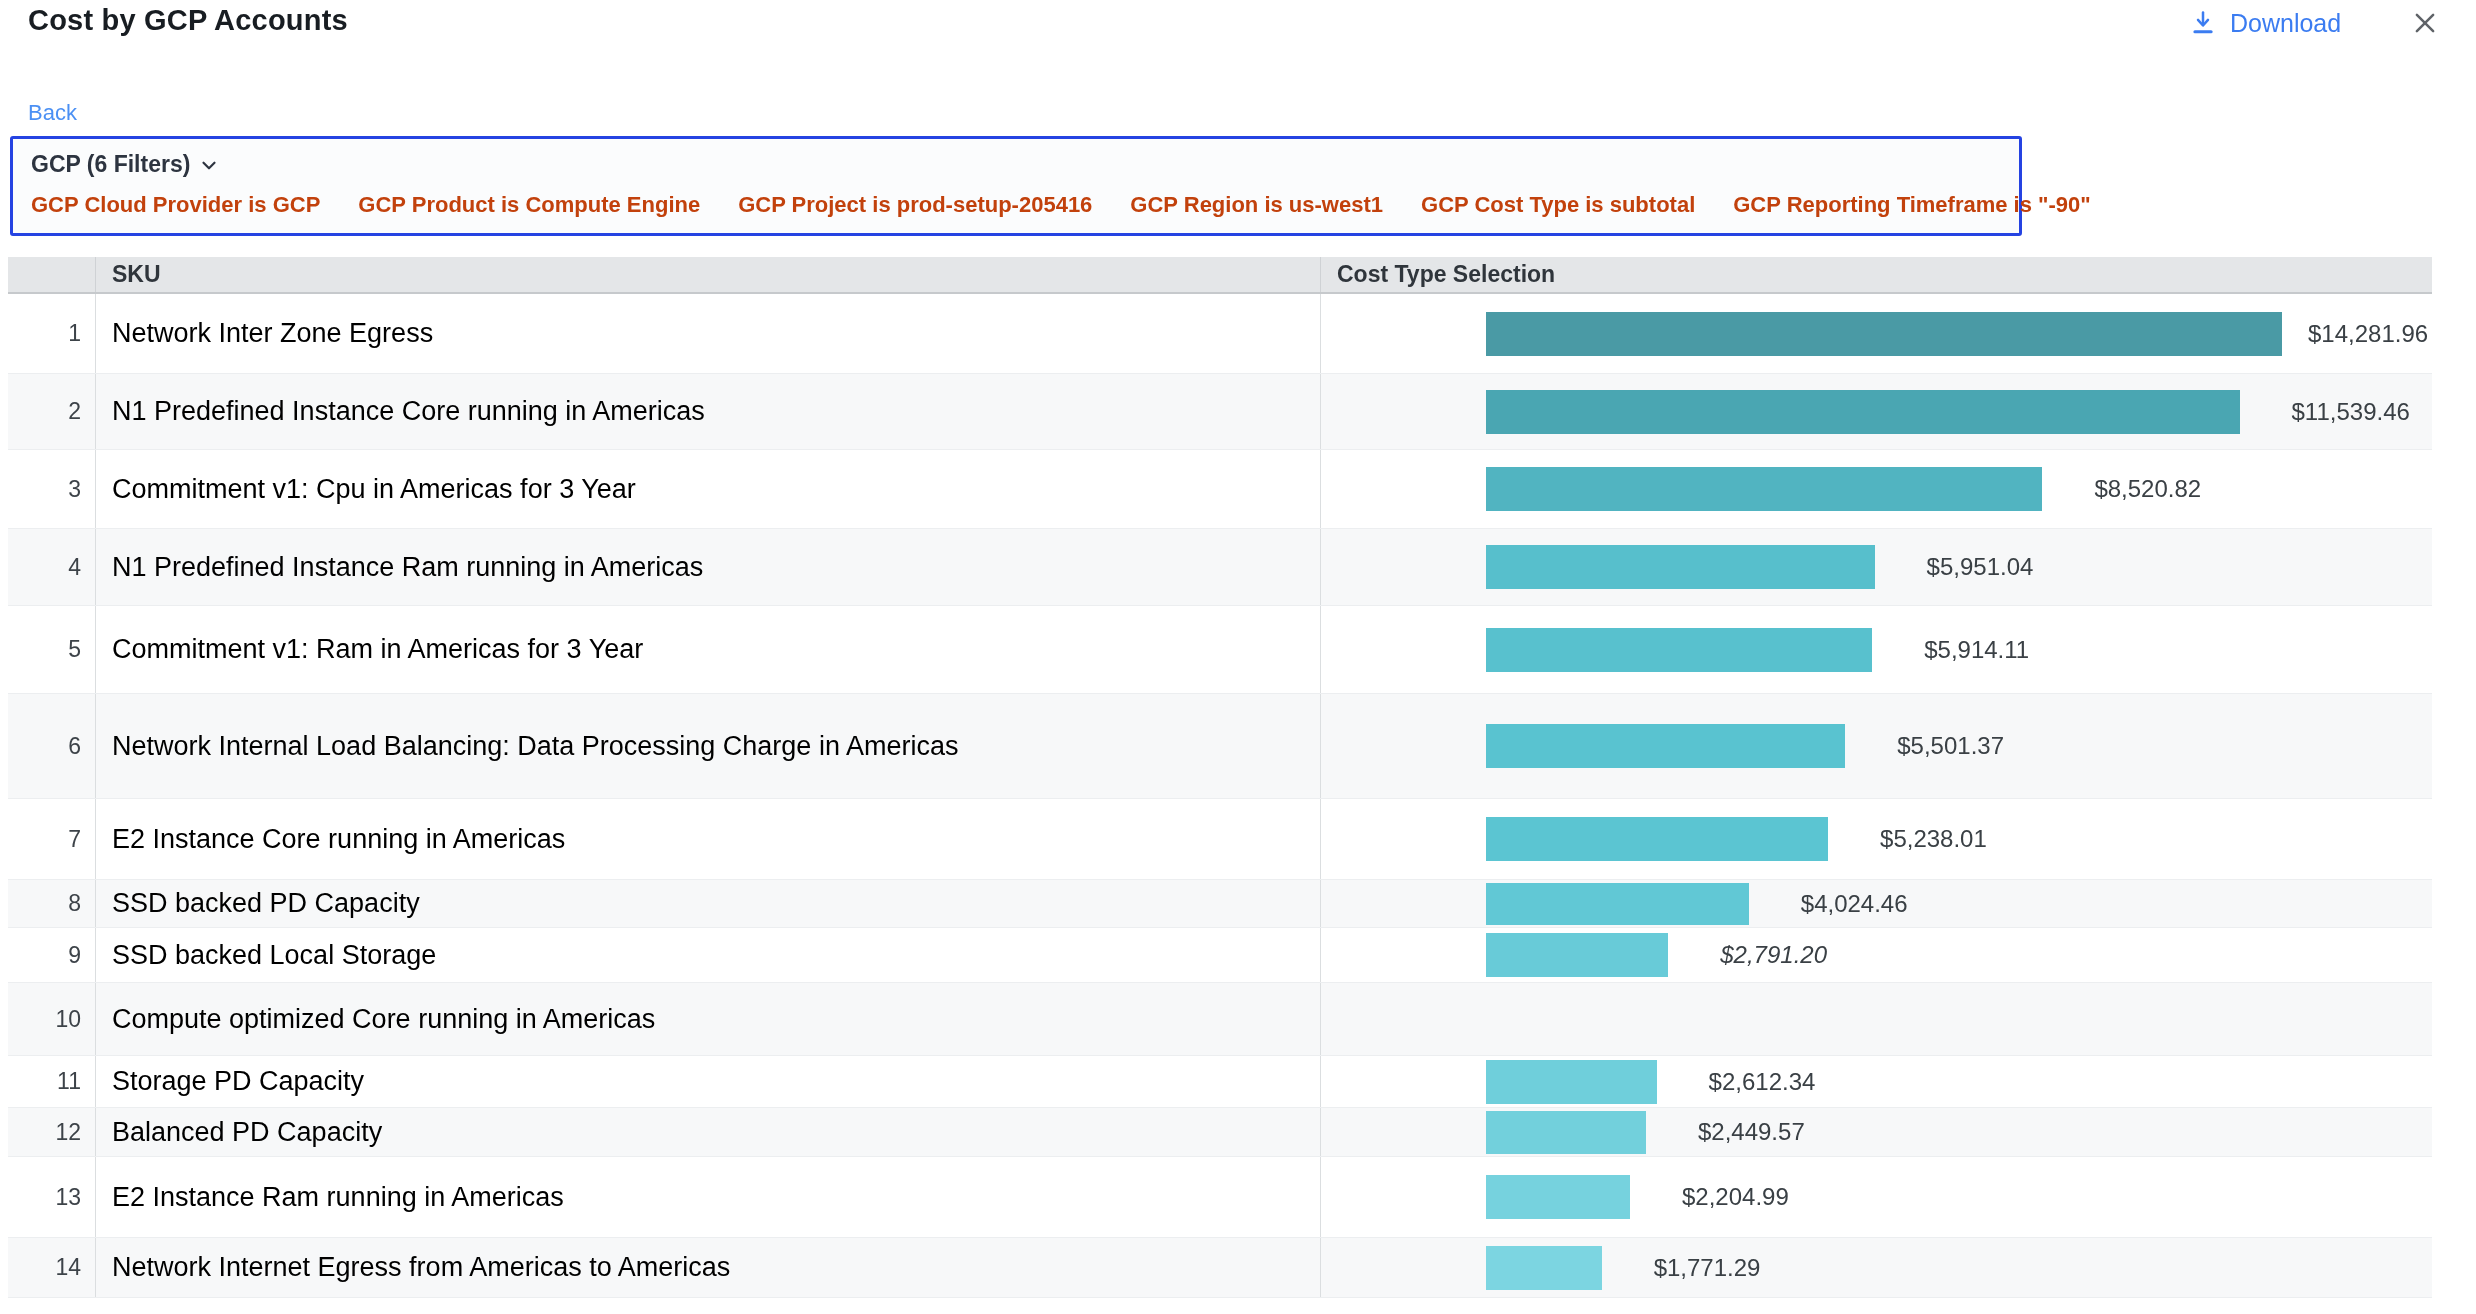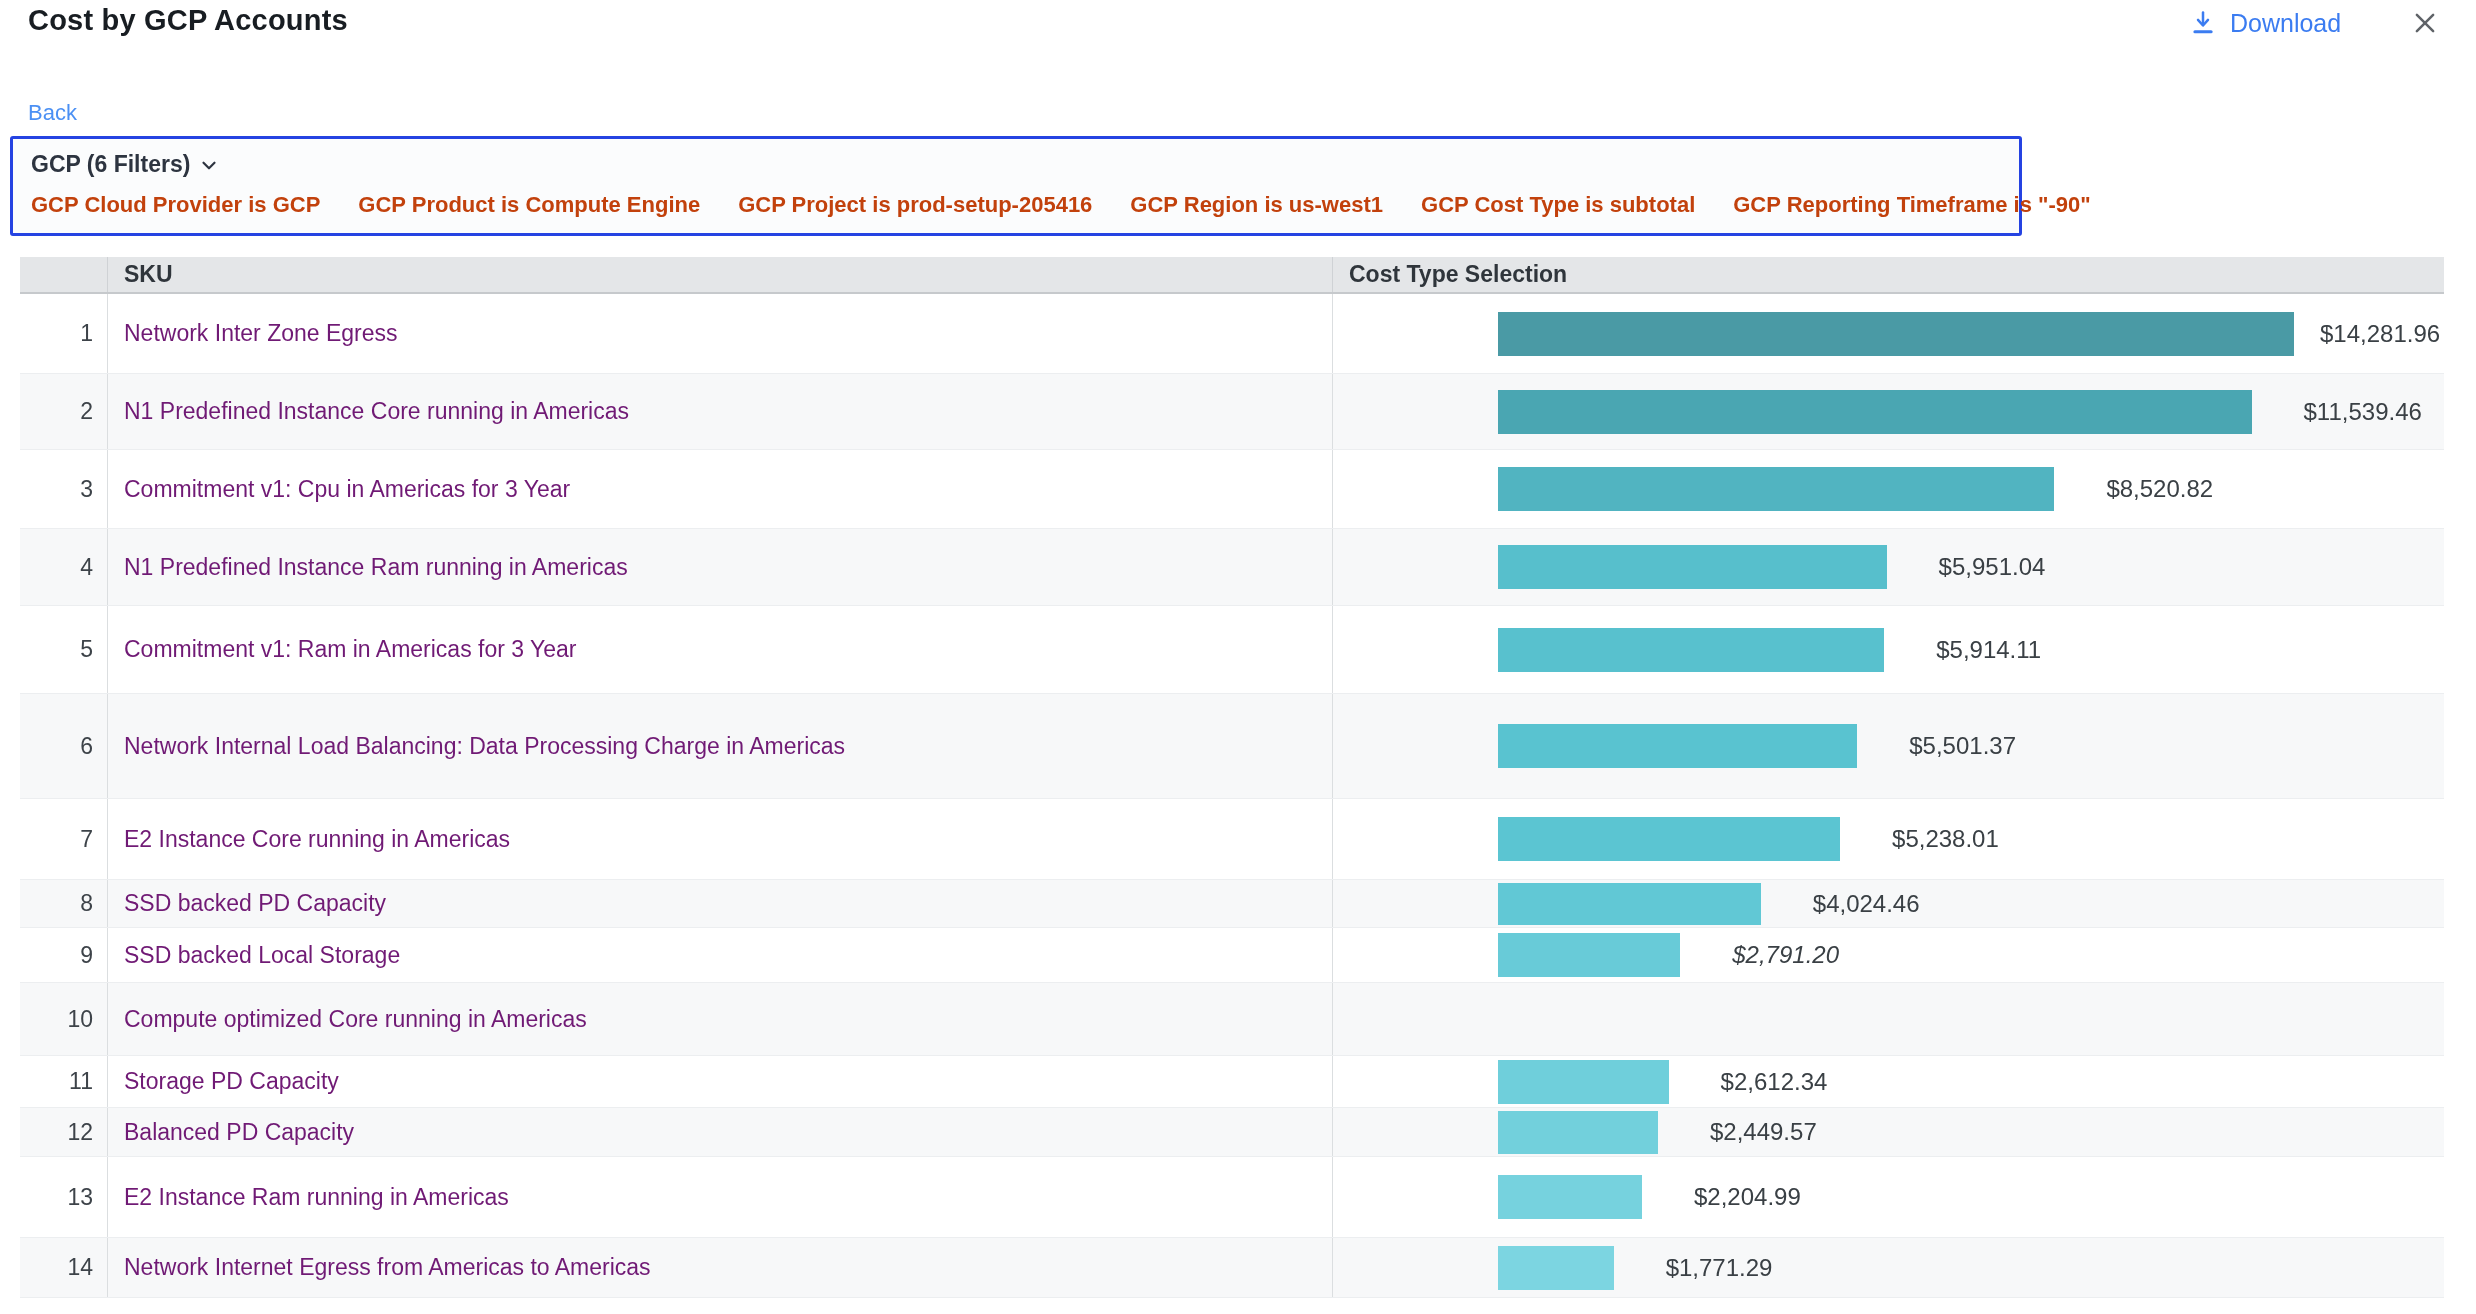--- a/index.html
+++ b/index.html
@@ -22,34 +22,34 @@
   
   .filter-box { position: absolute; left: 10px; top: 136px; width: 2012px; height: 100px;
     border: 3px solid #2543e2; border-radius: 3px; background: #fbfcfd; padding: 12px 16px 0 18px; }
   .filter-head { display: inline-flex; align-items: center; gap: 8px; font-size: 23px;
     font-weight: 600; color: #2d3440; cursor: pointer; }
   .filter-items { display: flex; align-items: center; gap: 38px; margin-top: 14px;
     white-space: nowrap; }
   .filter-item { font-size: 22px; font-weight: 600; color: #c2410c; }
 
   
-  .tbl { position: absolute; left: 20px; top: 257px; width: 2424px; }
+  .tbl { position: absolute; left: 8px; top: 257px; width: 2424px; }
   .thead { display: flex; height: 37px; background: #e4e6e8; border-bottom: 2px solid #c6c9cc;
     align-items: center; font-size: 23px; font-weight: 700; color: #2f353b; }
   .c-num   { width: 88px;  height: 100%; border-right: 1px solid #cfd2d5; display: flex;
     align-items: center; justify-content: flex-end; padding-right: 14px; }
   .c-sku   { width: 1225px; height: 100%; border-right: 1px solid #cfd2d5; display: flex;
     align-items: center; padding-left: 16px; }
   .c-chart { flex: 1; height: 100%; display: flex; align-items: center; padding-left: 16px; }
 
   .tbody .row { display: flex; align-items: stretch; background: #ffffff;
     border-bottom: 1px solid #eceef0; }
   .tbody .row.even { background: #f7f8f9; }
   .row .c-num { border-right: 1px solid #dbdee0; font-size: 23px; color: #3d4349; }
-  .row .c-sku { border-right: 1px solid #dbdee0; font-size: 23px; color: #701a75; }
+  .row .c-sku { border-right: 1px solid #dbdee0; font-size: 27px; color: #000000; }
   .row .c-chart { padding-left: 165px; }
   .bar { flex: none; }
   .bar-val { font-size: 24px; color: #3a4045; white-space: nowrap; }
 
   svg { display: block; }
 </style>
 </head>
 <body>
 
 <div class="root">

